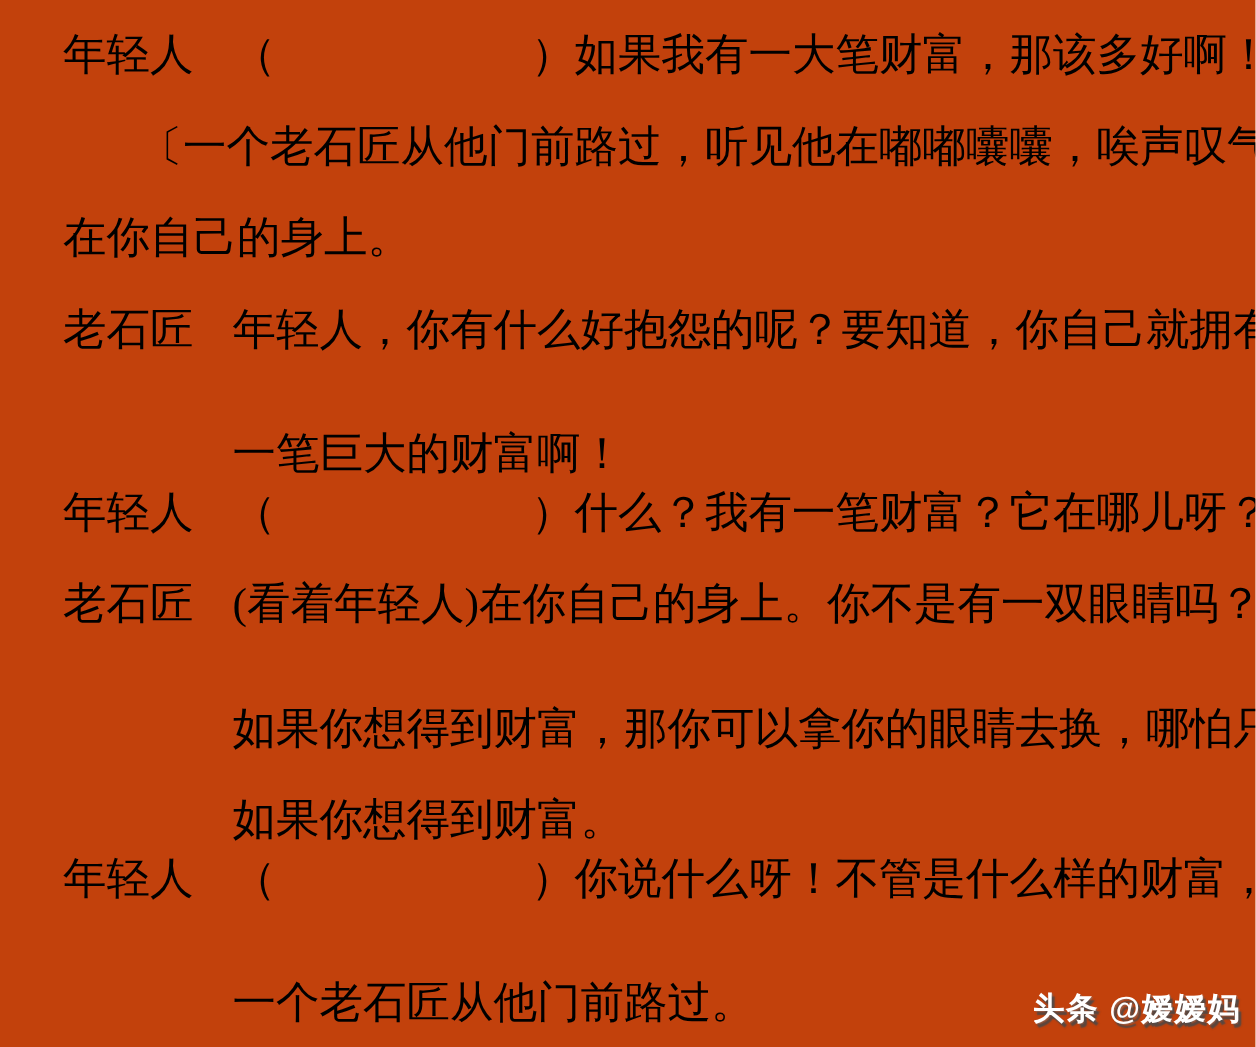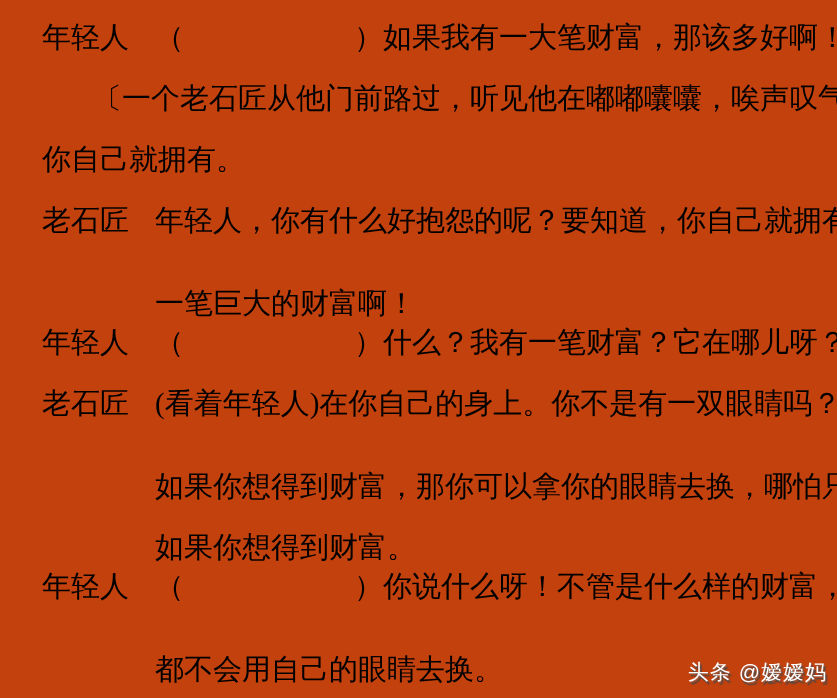--- a/index.html
+++ b/index.html
@@ -38,21 +38,21 @@
   .gap {
     display: inline-block;
     width: 170px;
     flex: none;
   }
   .watermark {
     position: absolute;
     right: 10px;
     bottom: 12px;
     font-size: 21px;
-    font-weight: 400;
+    font-weight: 700;
     color: #ffffff;
     text-shadow: 2px 3px 1px rgba(72, 72, 72, 0.88),
                  1px 1px 0 rgba(120, 120, 120, 0.5);
     letter-spacing: 1px;
     font-family: "Liberation Sans", "DejaVu Sans", sans-serif;
     text-align: center;
   }
 </style>
 </head>
 <body>
@@ -64,21 +64,21 @@
     <span>（</span>
     <span class="gap"></span>
     <span>）</span>
     <span>如果我有一大笔财富，那该多好啊！</span>
   </div>
 
   <div class="line">
     <span class="stage1">〔一个老石匠从他门前路过，听见他在嘟嘟囔囔，唉声叹气，</span>
   </div>
   <div class="line">
-    <span class="stage2">你自己就拥有。</span>
+    <span class="stage2">在你自己的身上。</span>
   </div>
 
   <div class="line">
     <span class="speaker">老石匠</span>
     <span>年轻人，你有什么好抱怨的呢？要知道，你自己就拥有</span>
   </div>
   <div class="line">
     <span class="cont">一笔巨大的财富啊！</span>
   </div>
 
@@ -102,18 +102,18 @@
   </div>
 
   <div class="line">
     <span class="speaker">年轻人</span>
     <span>（</span>
     <span class="gap"></span>
     <span>）</span>
     <span>你说什么呀！不管是什么样的财富，我</span>
   </div>
   <div class="line">
-    <span class="cont">都不会用自己的眼睛去换。</span>
+    <span class="cont">一个老石匠从他门前路过。</span>
   </div>
 
   <div class="watermark">头条 @嫒嫒妈</div>
 
 </div>
 
 </body></html>

